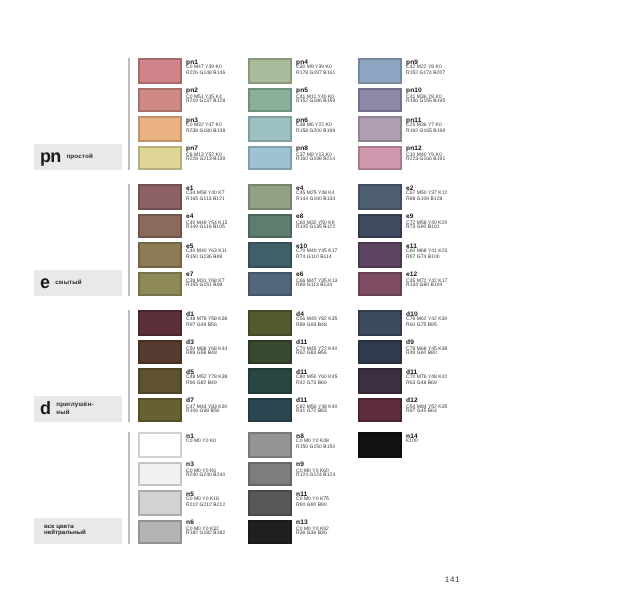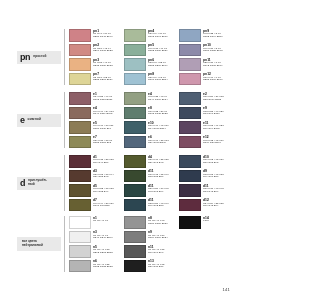--- a/index.html
+++ b/index.html
@@ -13,21 +13,21 @@
   .page{
     position:absolute;
     left:0;top:0;width:239px;height:300px;
     background:#fff;
   }
 
   
   .section{
     position:absolute;
     display:flex;
-    align-items:center;
+    align-items:flex-end;
   }
   .sec-pn{left:17px;top:29px;}
   .sec-e {left:17px;top:92px;}
   .sec-d {left:17px;top:155px;}
 
   
   .label-chip{
     background:#e9e9e9;
     display:flex;
     align-items:center;

